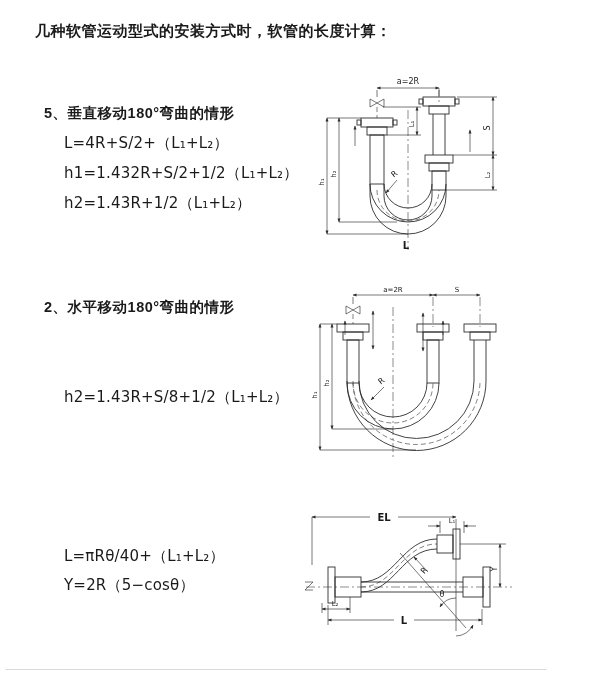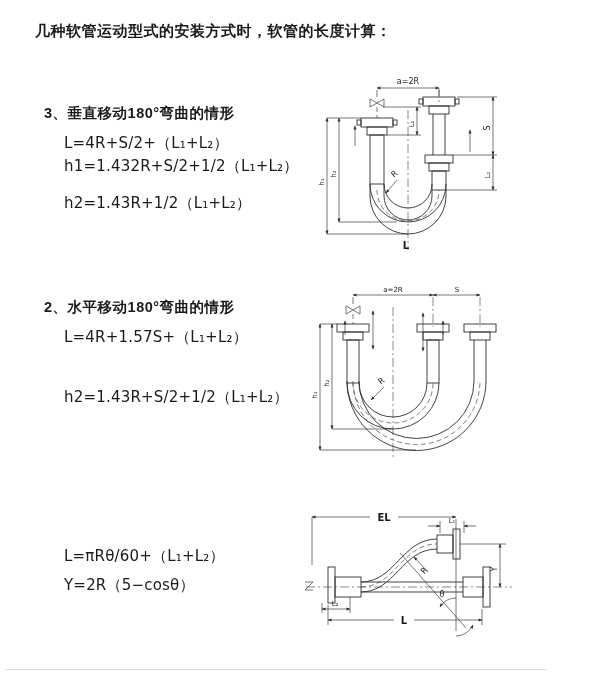--- a/index.html
+++ b/index.html
@@ -20,30 +20,29 @@
   svg text.big{font-size:10px;font-weight:bold;}
   .bottom-divider{position:absolute;left:0;top:669px;width:600px;height:1px;background:#d9d9d9;}
 </style>
 </head>
 <body>
 
 <div class="page">
 
   <div class="title">几种软管运动型式的安装方式时，软管的长度计算：</div>
 
-  <div class="sec-heading" style="top:104px">3、垂直移动180°弯曲的情形</div>
+  <div class="sec-heading" style="top:104px">5、垂直移动180°弯曲的情形</div>
   <div class="formula" style="top:134px">L=4R+S/2+（L₁+L₂）</div>
-  <div class="formula" style="top:157px">h1=1.432R+S/2+1/2（L₁+L₂）</div>
+  <div class="formula" style="top:164px">h1=1.432R+S/2+1/2（L₁+L₂）</div>
   <div class="formula" style="top:194px">h2=1.43R+1/2（L₁+L₂）</div>
 
   <div class="sec-heading" style="top:298px">2、水平移动180°弯曲的情形</div>
-  <div class="formula" style="top:328px">L=4R+1.57S+（L₁+L₂）</div>
-  <div class="formula" style="top:388px">h2=1.43R+S/2+1/2（L₁+L₂）</div>
-
-  <div class="formula" style="top:547px">L=πRθ/60+（L₁+L₂）</div>
+  <div class="formula" style="top:388px">h2=1.43R+S/8+1/2（L₁+L₂）</div>
+
+  <div class="formula" style="top:547px">L=πRθ/40+（L₁+L₂）</div>
   <div class="formula" style="top:576px">Y=2R（5−cosθ）</div>
 
   <svg class="diag" style="left:317px;top:72px" width="205" height="195" viewBox="0 0 205 195">
     <defs>
       <marker id="ar1" viewBox="0 0 10 10" refX="9" refY="5" markerWidth="8" markerHeight="6" orient="auto-start-reverse">
         <path d="M0,1.2 L10,5 L0,8.8 Z" fill="#2e2e2e"></path>
       </marker>
       <pattern id="hx1" width="3.5" height="3.5" patternUnits="userSpaceOnUse">
         <path d="M0,3.5 L3.5,0 M0,0 L3.5,3.5" stroke="#6a6a6a" stroke-width="0.45"></path>
       </pattern>

